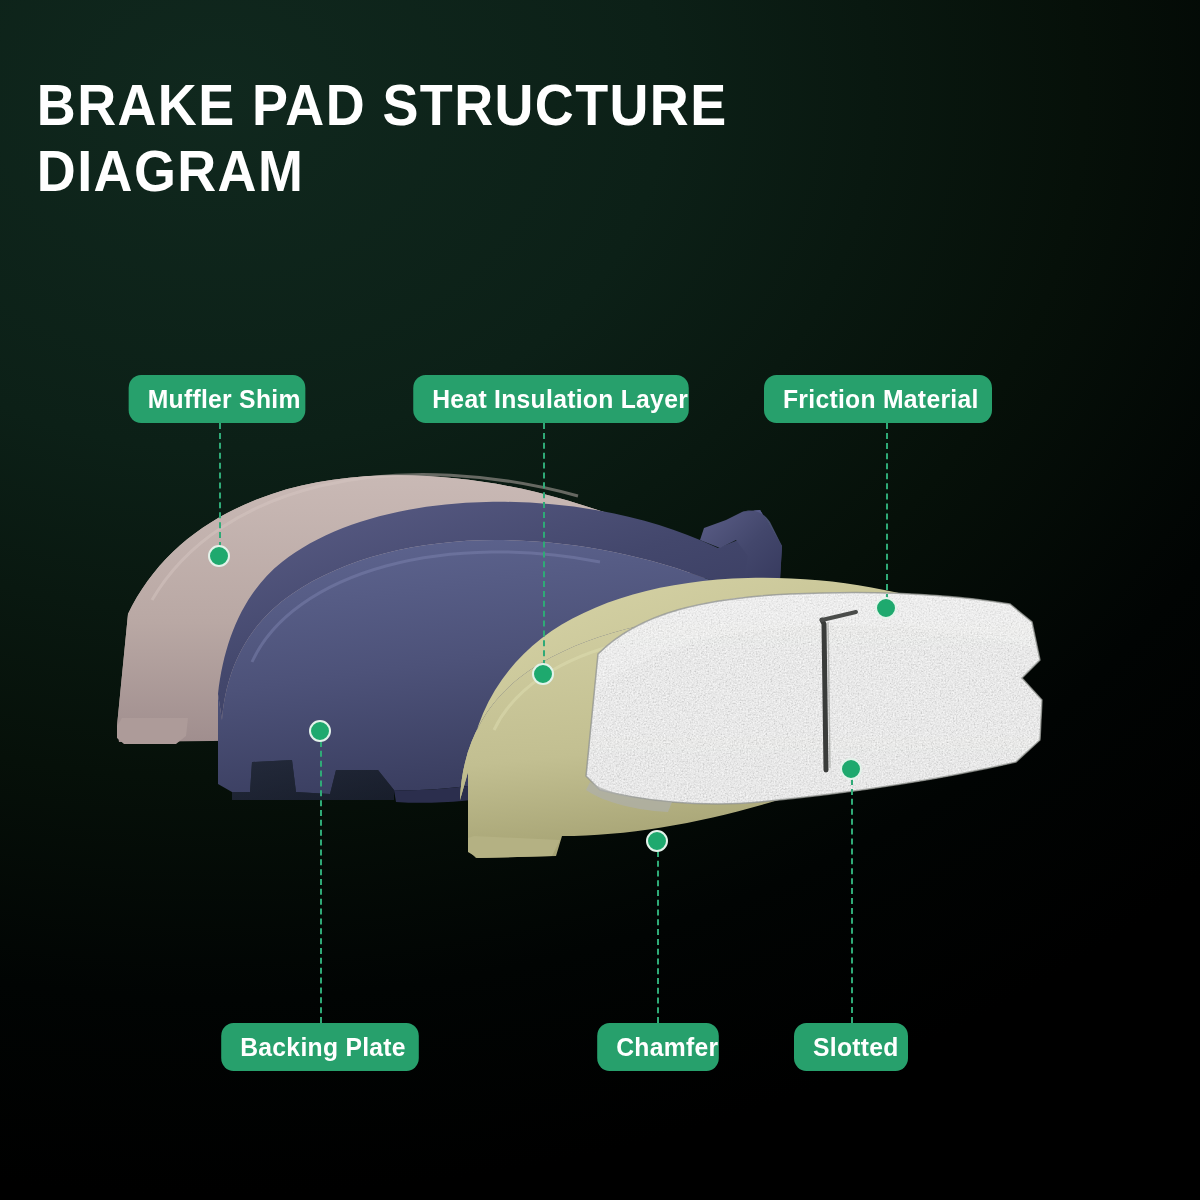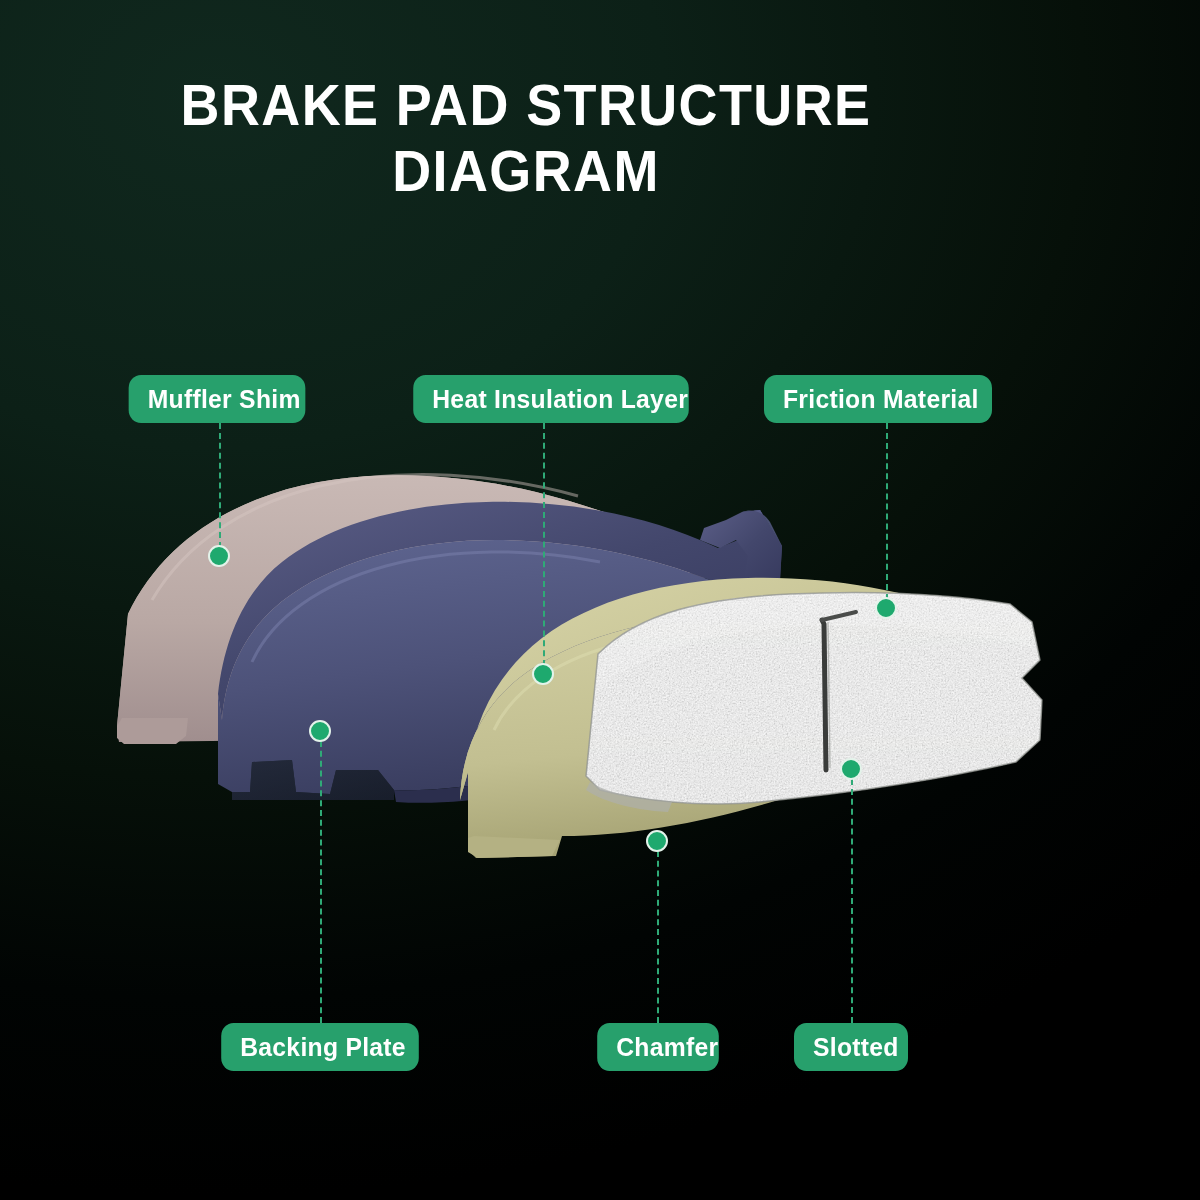--- a/index.html
+++ b/index.html
@@ -13,21 +13,20 @@
     width: 1200px; height: 1200px;
     background:
       radial-gradient(ellipse 1400px 1100px at 18% 8%, #10281e 0%, #0c2017 32%, #061009 62%, #010403 82%, #000000 100%);
     overflow: hidden;
   }
   
   #title-block {
     position: absolute;
     left: 0; top: 72px;
     width: 1052px;
-    text-align: center;
     z-index: 40;
   }
   .title-line {
     display: block;
     color: #ffffff;
     font-family: "Liberation Sans Narrow", "Liberation Sans", sans-serif;
     font-weight: 700;
     font-size: 58px;
     line-height: 66px;
     letter-spacing: 1.5px;

